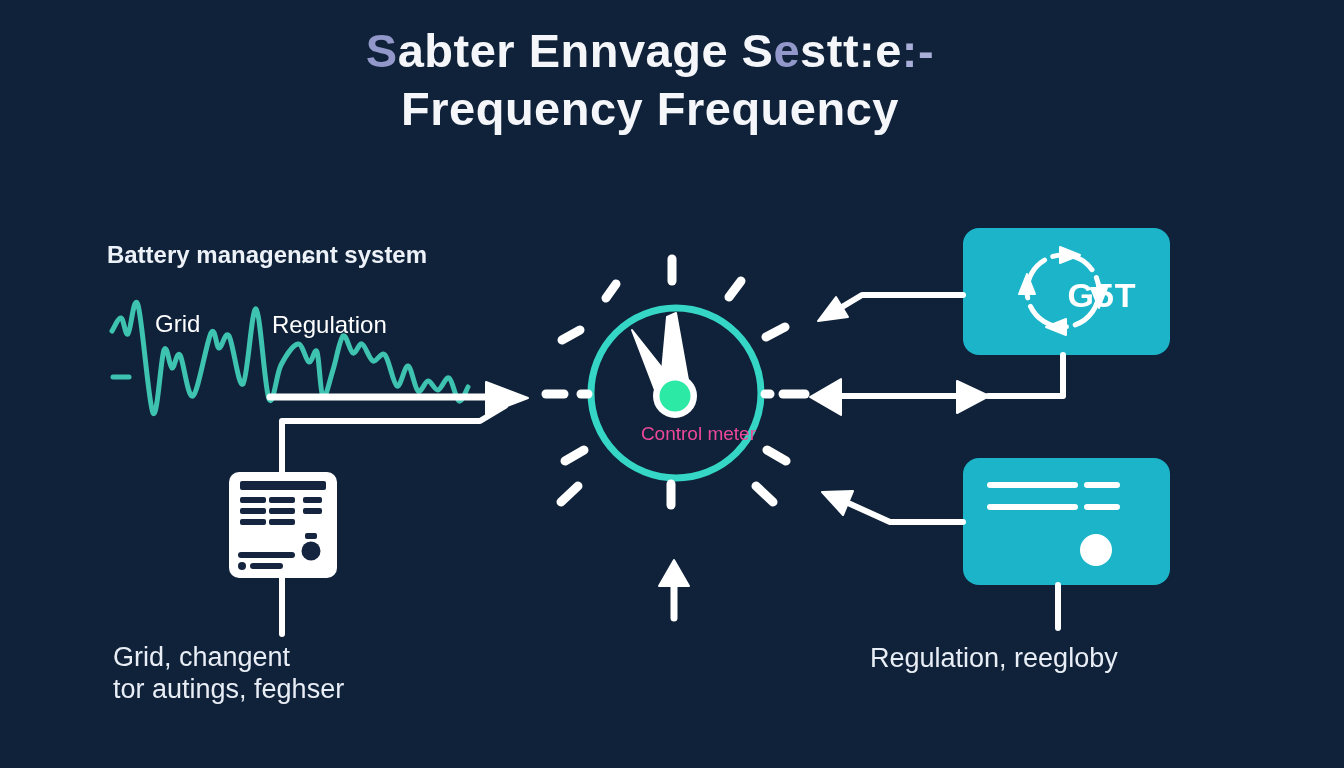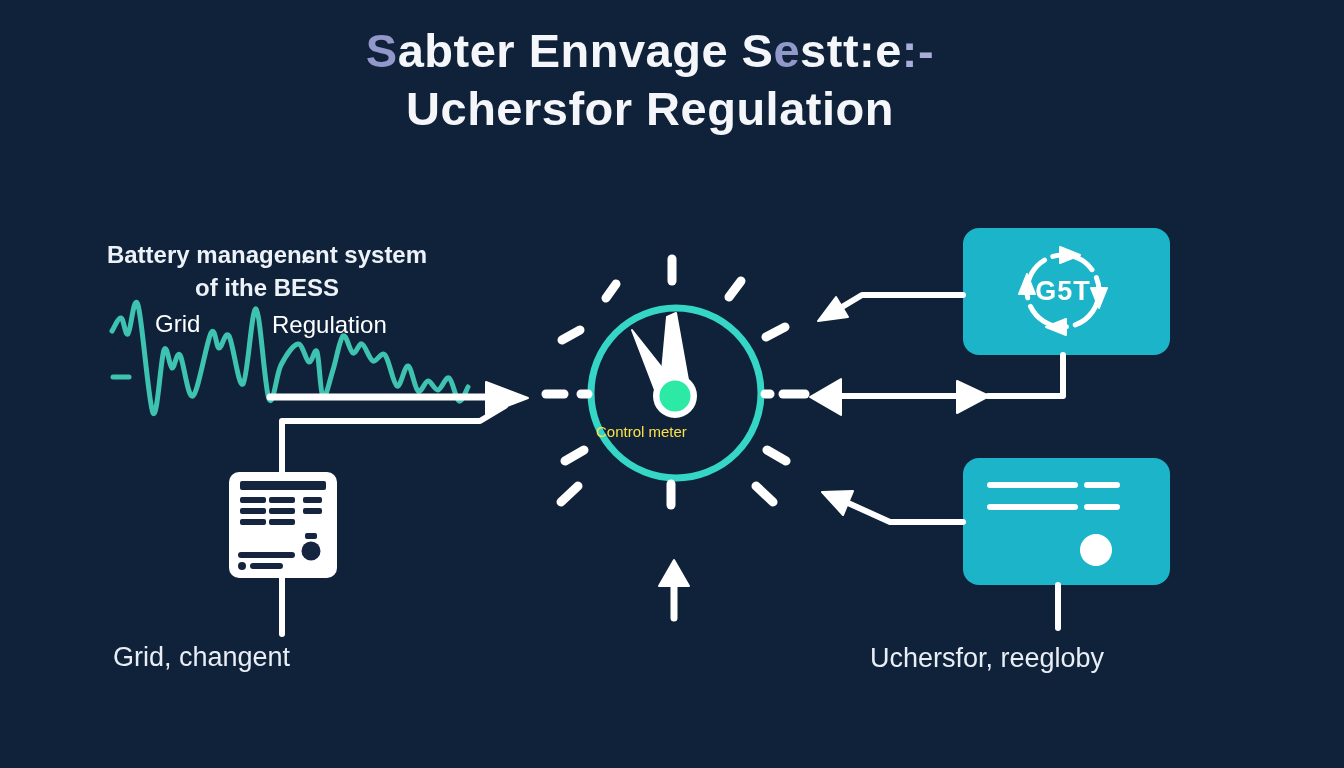--- a/index.html
+++ b/index.html
@@ -13,24 +13,24 @@
          color:#f4f6fa;font-weight:bold;font-size:47px;line-height:58px;letter-spacing:.5px;}
   .lav{color:#9298c9;}
   .lav2{color:#a9aed8;}
 
   .bms{left:97px;top:238px;width:340px;text-align:center;
        color:#edf1f8;font-size:24px;line-height:33px;font-weight:700;}
   .wave-label{color:#ffffff;font-size:24px;font-weight:400;}
   .lbl-grid{left:155px;top:310px;}
   .lbl-cot{left:272px;top:311px;}
 
-  .meter-label{left:596px;top:423px;width:160px;text-align:left;
-               color:#fde047;font-size:15px;font-weight:400;}
-  .gst{left:1013px;top:276px;width:100px;text-align:center;
-       color:#ffffff;font-size:27px;font-weight:600;letter-spacing:1px;}
+  .meter-label{left:596px;top:423px;width:160px;text-align:right;
+               color:#ec4899;font-size:19px;font-weight:400;}
+  .gst{left:1052px;top:276px;width:100px;text-align:center;
+       color:#ffffff;font-size:34px;font-weight:600;letter-spacing:1px;}
 
   .caption{width:340px;color:#e9eef6;
            font-size:27px;line-height:32px;font-weight:400;}
   .cap-left{left:113px;top:641px;}
   .cap-right{left:870px;top:642px;}
 
   .dash{stroke:#ffffff;stroke-width:9;stroke-linecap:round;}
   .conn{stroke:#ffffff;stroke-width:6;stroke-linecap:round;stroke-linejoin:round;fill:none;}
   .conn7{stroke:#ffffff;stroke-width:7;stroke-linecap:round;fill:none;}
   .head{fill:#ffffff;stroke:#ffffff;stroke-width:2;stroke-linejoin:round;}
@@ -140,35 +140,35 @@
     </g>
 
     <g>
       <polyline class="conn" points="963,522 890,522 848,503"></polyline>
       <polygon class="head" points="822,492 853,491 843,515"></polygon>
     </g>
   </svg>
 
   <div class="abs title">
     <div><span class="lav">S</span><span>abter Ennvage S</span><span class="lav">e</span><span>stt</span><span>:e</span><span class="lav2">:-</span></div>
-    <div>Uchersfor Regulation</div>
+    <div>Frequency Frequency</div>
   </div>
 
   <div class="abs bms">
     <div>Battery managenɕnt system</div>
-    <div>of ithe BESS</div>
   </div>
 
   <div class="abs wave-label lbl-grid">Grid</div>
   <div class="abs wave-label lbl-cot">Regulation</div>
 
   <div class="abs meter-label">Control meter</div>
   <div class="abs gst">G5T</div>
 
   <div class="abs caption cap-left">
     <div>Grid, changent</div>
+    <div>tor autings, feghser</div>
   </div>
 
   <div class="abs caption cap-right">
-    <div>Uchersfor, reegloby</div>
+    <div>Regulation, reegloby</div>
   </div>
 
 </div>
 
 </body></html>

